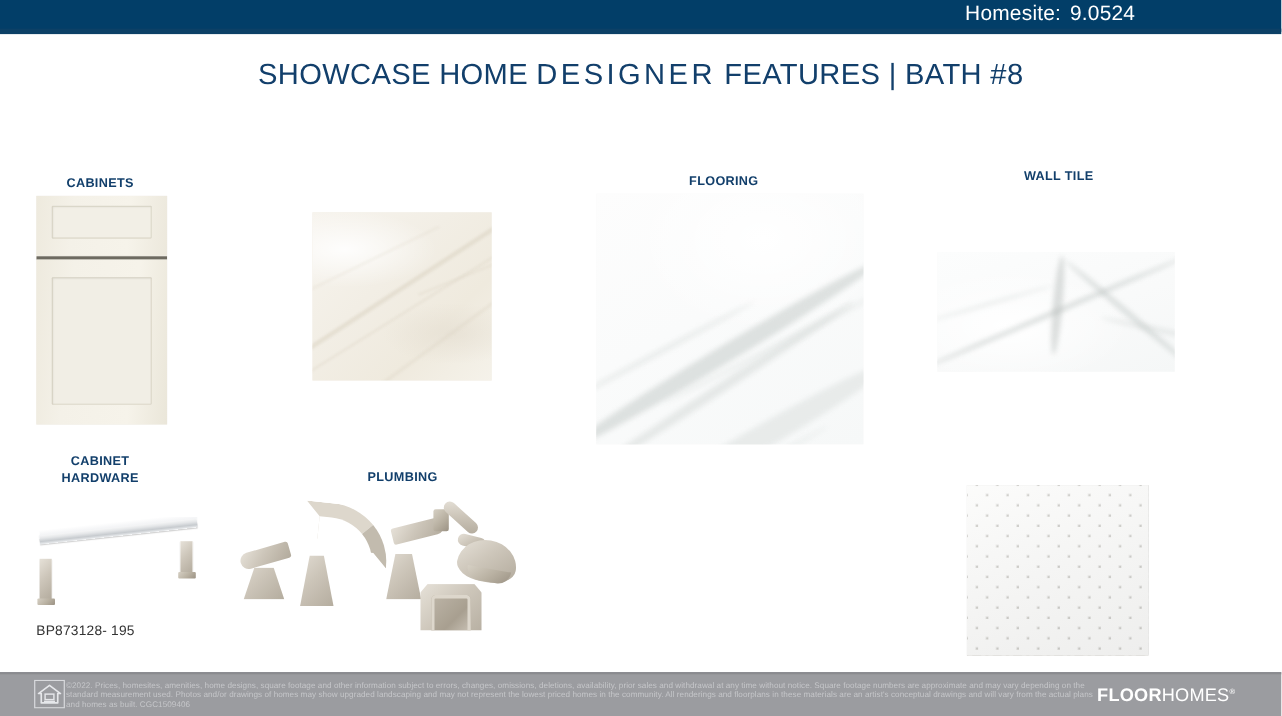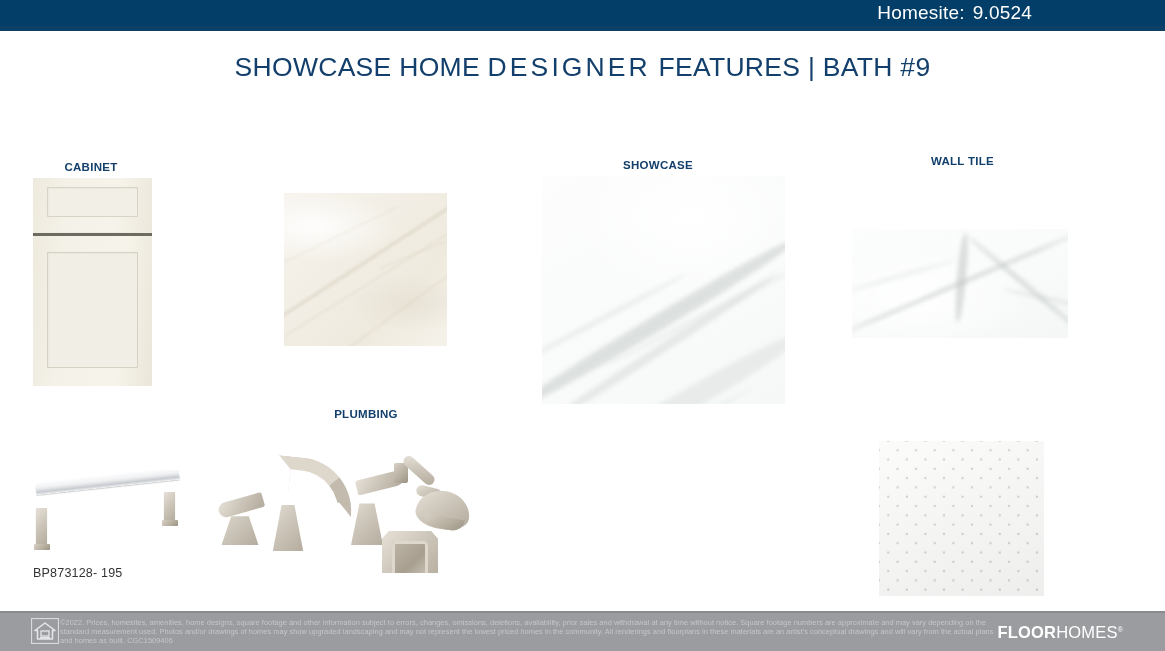--- a/index.html
+++ b/index.html
@@ -257,27 +257,29 @@
 <div class="page">
 
   <div class="topbar">
     <div class="topbar-strip"></div>
   </div>
   <div class="homesite">
     <span>Homesite:</span><span class="val">9.0524</span>
   </div>
 
   <div class="title">
-    <span>SHOWCASE HOME </span><span class="sp">DESIGNER</span><span> FEATURES | BATH #9</span>
-  </div>
-
-  <div class="lbl" style="left:16px;  top:160px; width:150px;">CABINET</div>
-  <div class="lbl" style="left:588px; top:158px; width:140px;">SHOWCASE</div>
+    <span>SHOWCASE HOME </span><span class="sp">DESIGNER</span><span> FEATURES | BATH #8</span>
+  </div>
+
+  <div class="lbl" style="left:16px;  top:160px; width:150px;">CABINETS</div>
+  <div class="lbl" style="left:588px; top:158px; width:140px;">FLOORING</div>
   <div class="lbl" style="left:890px; top:154px; width:145px;">WALL TILE</div>
-  <div class="lbl" style="left:291px; top:407px; width:150px;">PLUMBING</div>
+  <div class="lbl" style="left:16px;  top:413px; width:150px;">CABINET
+HARDWARE</div>
+  <div class="lbl" style="left:291px; top:427px; width:150px;">PLUMBING</div>
 
   <div class="sw" id="cabinet">
     <div class="cab-drawer">
       <div class="cab-drawer-inset"></div>
     </div>
     <div class="cab-gap"></div>
     <div class="cab-door">
       <div class="cab-door-inset"></div>
     </div>
   </div>

